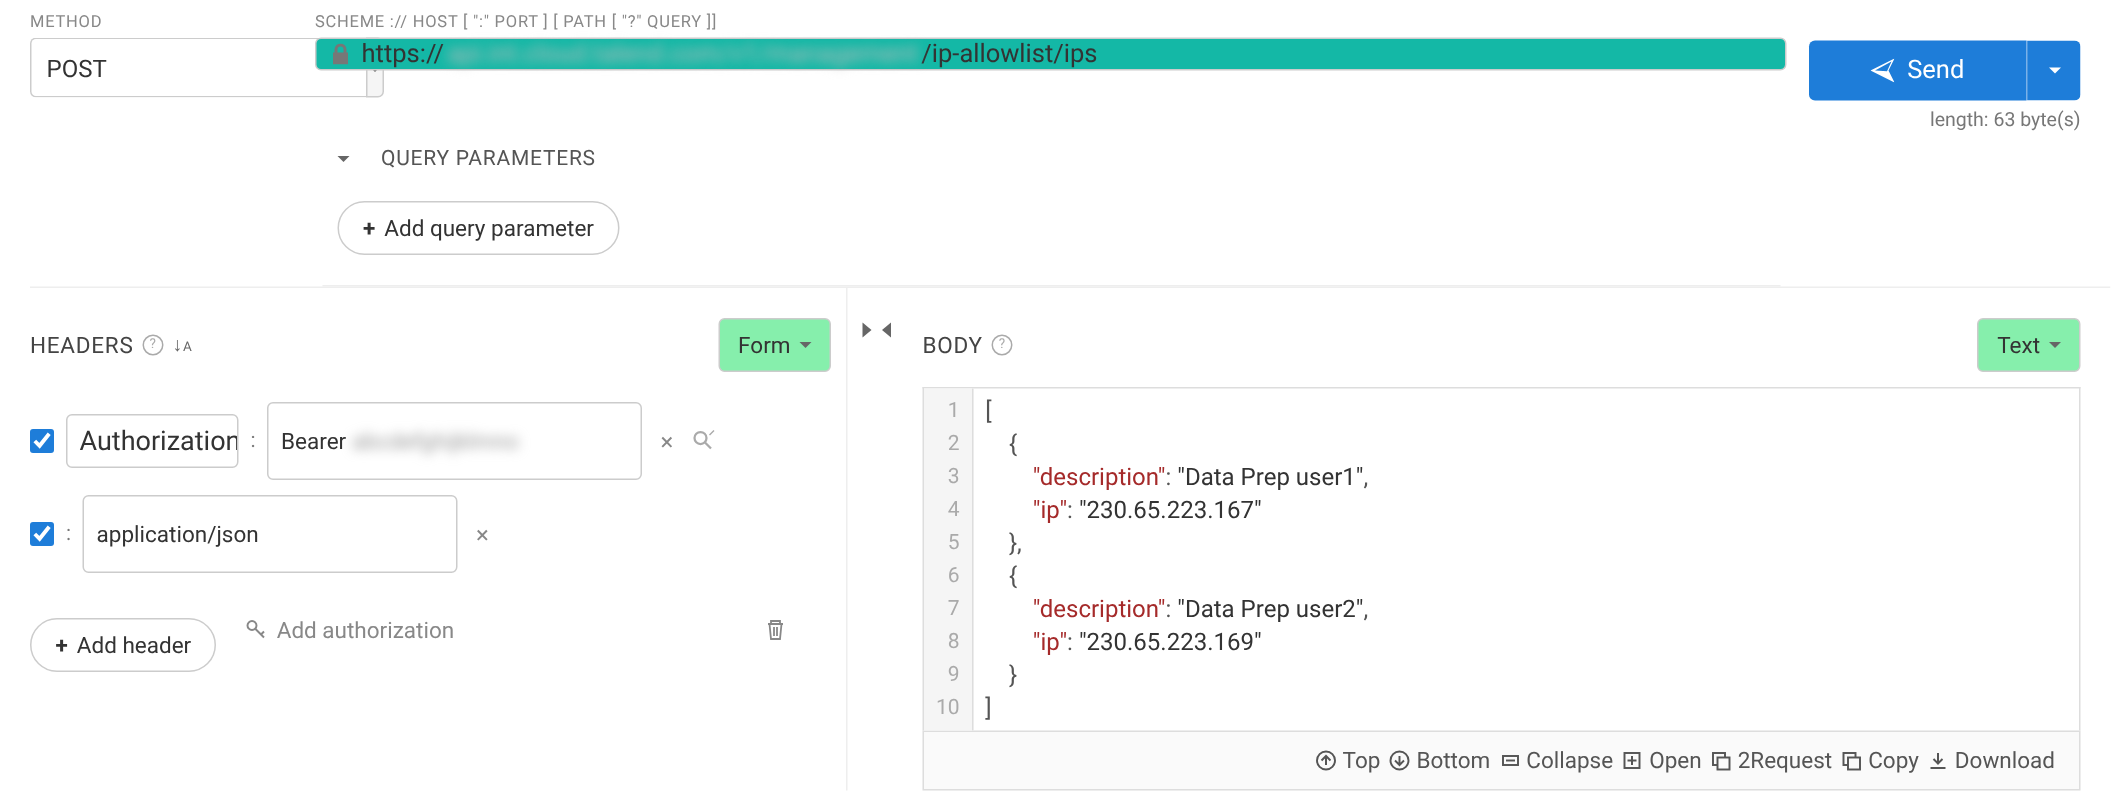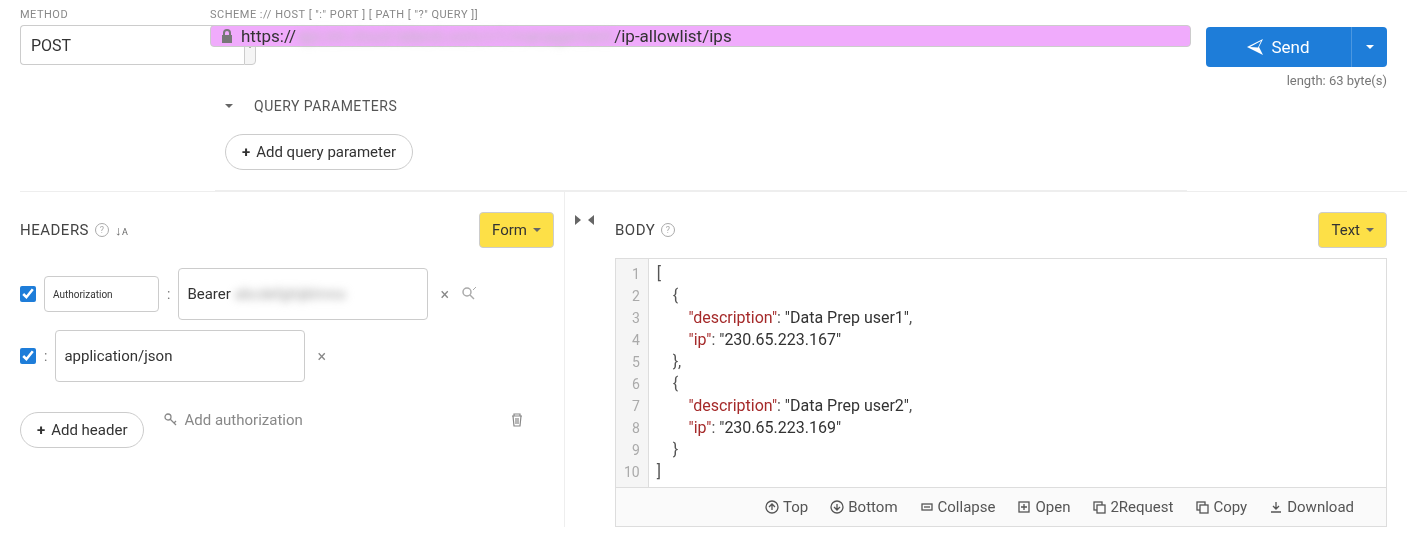--- a/index.html
+++ b/index.html
@@ -3,60 +3,60 @@
 <meta charset="utf-8">
 <style>
 * { box-sizing: border-box; margin: 0; padding: 0; font-family: -apple-system, BlinkMacSystemFont, "Segoe UI", Roboto, Arial, sans-serif; }
 body { background: #fff; width: 1407px; height: 534px; color: #333; font-size: 14px; }
 .top-row { display: flex; align-items: flex-start; padding: 8px 20px 0 20px; gap: 15px; }
 .col { display: flex; flex-direction: column; }
 .label-small { font-size: 11px; letter-spacing: 0.5px; color: #888; margin-bottom: 4px; }
 .method-group { display: flex; width: 175px; }
 .method-input { flex: 1; height: 40px; border: 1px solid #ccc; border-right: none; border-radius: 4px 0 0 4px; padding: 0 10px; font-size: 16px; color: #333; }
 .method-dd { width: 36px; height: 40px; border: 1px solid #ccc; border-radius: 0 4px 4px 0; background: #f5f5f5; display: flex; align-items: center; justify-content: center; cursor: pointer; }
-.url-wrap { display: flex; align-items: center; height: 40px; border: 1px solid #ccc; border-radius: 4px; flex: 1; padding: 0 10px; background: #f0abfc; }
+.url-wrap { display: flex; align-items: center; height: 40px; border: 1px solid #ccc; border-radius: 4px; flex: 1; padding: 0 10px; background: #14b8a6; }
 .lock { color: #777; margin-right: 8px; font-size: 14px; }
 .url-text { font-size: 17px; color: #333; display: flex; align-items: center; }
 .blur { filter: blur(4px); color: #bbb; padding: 0 2px; }
 .send-btn { width: 145px; height: 40px; background: #1e7dd9; color: #fff; border: none; border-radius: 4px 0 0 4px; font-size: 17px; display: flex; align-items: center; justify-content: center; gap: 8px; cursor: pointer; }
 .send-dd { width: 36px; height: 40px; background: #1e7dd9; border: none; border-radius: 0 4px 4px 0; color: #fff; display: flex; align-items: center; justify-content: center; cursor: pointer; border-left: 1px solid rgba(255,255,255,0.2); }
 .send-group { display: flex; margin-top: 19px; }
 .length-info { text-align: right; color: #777; font-size: 13px; padding: 6px 20px 0 0; margin-left: auto; width: calc(100% - 215px); margin-left: 215px; }
 .query-section { margin-left: 215px; padding: 10px 20px 20px 10px; border-bottom: 1px solid #eee; margin-right: 220px; }
 .query-header { display: flex; align-items: center; gap: 21px; font-size: 14px; letter-spacing: 0.5px; color: #555; }
 .add-btn { display: inline-flex; align-items: center; gap: 6px; border: 1px solid #ccc; border-radius: 20px; padding: 8px 16px; font-size: 15px; color: #333; background: #fff; cursor: pointer; margin-top: 20px; }
 .mid-row { display: flex; border-top: 1px solid #eee; margin-left: 20px; margin-right: 0; }
 .headers-panel { width: 545px; padding: 20px 10px 10px 0; border-right: 1px solid #eee; position: relative; }
 .panel-title-row { display: flex; align-items: center; justify-content: space-between; margin-bottom: 20px; }
 .panel-title { display: flex; align-items: center; gap: 6px; font-size: 15px; letter-spacing: 0.5px; color: #444; }
 .help-ico { width: 14px; height: 14px; border: 1px solid #aaa; border-radius: 50%; font-size: 9px; display: inline-flex; align-items: center; justify-content: center; color: #aaa; }
 .sort-ico { font-size: 13px; color: #666; cursor: pointer; }
-.form-dd { border: 1px solid #ccc; border-radius: 4px; padding: 8px 12px; font-size: 15px; color: #333; display: flex; align-items: center; gap: 6px; cursor: pointer; background: #fde047; }
+.form-dd { border: 1px solid #ccc; border-radius: 4px; padding: 8px 12px; font-size: 15px; color: #333; display: flex; align-items: center; gap: 6px; cursor: pointer; background: #86efac; }
 .collapse-arrow { position: absolute; top: 22px; cursor: pointer; color: #666; font-size: 12px; }
 .collapse-l { right: -30px; }
 .expand-arrow { position: absolute; top: 22px; left: 10px; cursor: pointer; color: #666; font-size: 12px; }
 .header-row { display: flex; align-items: center; gap: 8px; margin-bottom: 10px; }
 .cb { width: 16px; height: 16px; accent-color: #1e7dd9; }
-.hname { width: 115px; height: 36px; border: 1px solid #ccc; border-radius: 4px; padding: 0 8px; font-size: 10px; color: #333; overflow: hidden; display: flex; align-items: center; }
+.hname { width: 115px; height: 36px; border: 1px solid #ccc; border-radius: 4px; padding: 0 8px; font-size: 18px; color: #333; overflow: hidden; display: flex; align-items: center; }
 .colon { color: #777; }
 .hval { width: 250px; height: 52px; border: 1px solid #ccc; border-radius: 4px; padding: 0 8px; font-size: 15px; color: #333; display: flex; align-items: center; overflow: hidden; }
 .hval .blur2 { filter: blur(4px); color: #999; margin-left: 4px; }
 .row-x { color: #888; cursor: pointer; font-size: 16px; padding: 0 4px; }
 .row-search { color: #aaa; font-size: 14px; cursor: pointer; }
 .header-actions { display: flex; align-items: center; gap: 20px; margin-top: 10px; }
 .add-auth { color: #888; font-size: 15px; display: flex; align-items: center; gap: 6px; cursor: pointer; }
 .trash { color: #888; cursor: pointer; margin-left: auto; margin-right: 30px; font-size: 15px; }
 .body-panel { flex: 1; padding: 20px 0 0 50px; position: relative; }
 .body-title-row { display: flex; align-items: center; justify-content: space-between; margin-bottom: 10px; padding-right: 20px; }
 .code-area { display: flex; border: 1px solid #ddd; margin-right: 20px; font-family: "Courier New", monospace; font-size: 16px; position: relative; border-bottom: none; }
 .gutter { background: #f5f5f5; color: #aaa; text-align: right; padding: 4px 8px; border-right: 1px solid #ddd; user-select: none; line-height: 22px; font-size: 14px; }
 .code-lines { padding: 4px 8px; line-height: 22px; flex: 1; white-space: pre; }
 .json-key { color: #a52a2a; }
 .json-punc { color: #555; }
-.code-toolbar { display: flex; gap: 22px; padding: 10px 32px; border: 1px solid #ddd; margin-right: 20px; background: #fafafa; justify-content: flex-end; align-items: center; overflow: hidden; }
+.code-toolbar { display: flex; gap: 6px; padding: 10px 16px; border: 1px solid #ddd; margin-right: 20px; background: #fafafa; justify-content: flex-end; align-items: center; overflow: hidden; }
 .tb-item { display: flex; align-items: center; gap: 4px; color: #555; font-size: 15px; cursor: pointer; white-space: nowrap; }
 svg { display: block; }
 .caret-down { display: inline-block; border-left: 5px solid transparent; border-right: 5px solid transparent; border-top: 5px solid #666; }
 .caret-down-sm { display: inline-block; border-left: 4px solid transparent; border-right: 4px solid transparent; border-top: 4px solid #666; }
 .caret-down-w { display: inline-block; border-left: 4px solid transparent; border-right: 4px solid transparent; border-top: 4px solid #fff; }
 .tri-right { display: inline-block; border-top: 5px solid transparent; border-bottom: 5px solid transparent; border-left: 6px solid #666; }
 .tri-left { display: inline-block; border-top: 5px solid transparent; border-bottom: 5px solid transparent; border-right: 6px solid #666; }
 </style>
 </head>
 <body>

